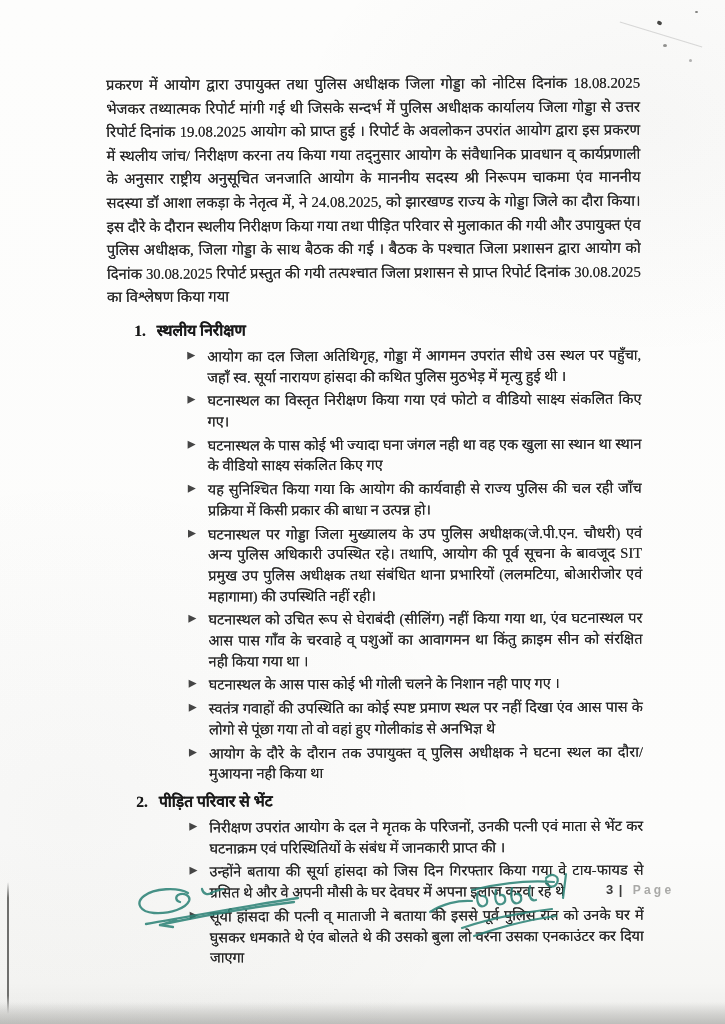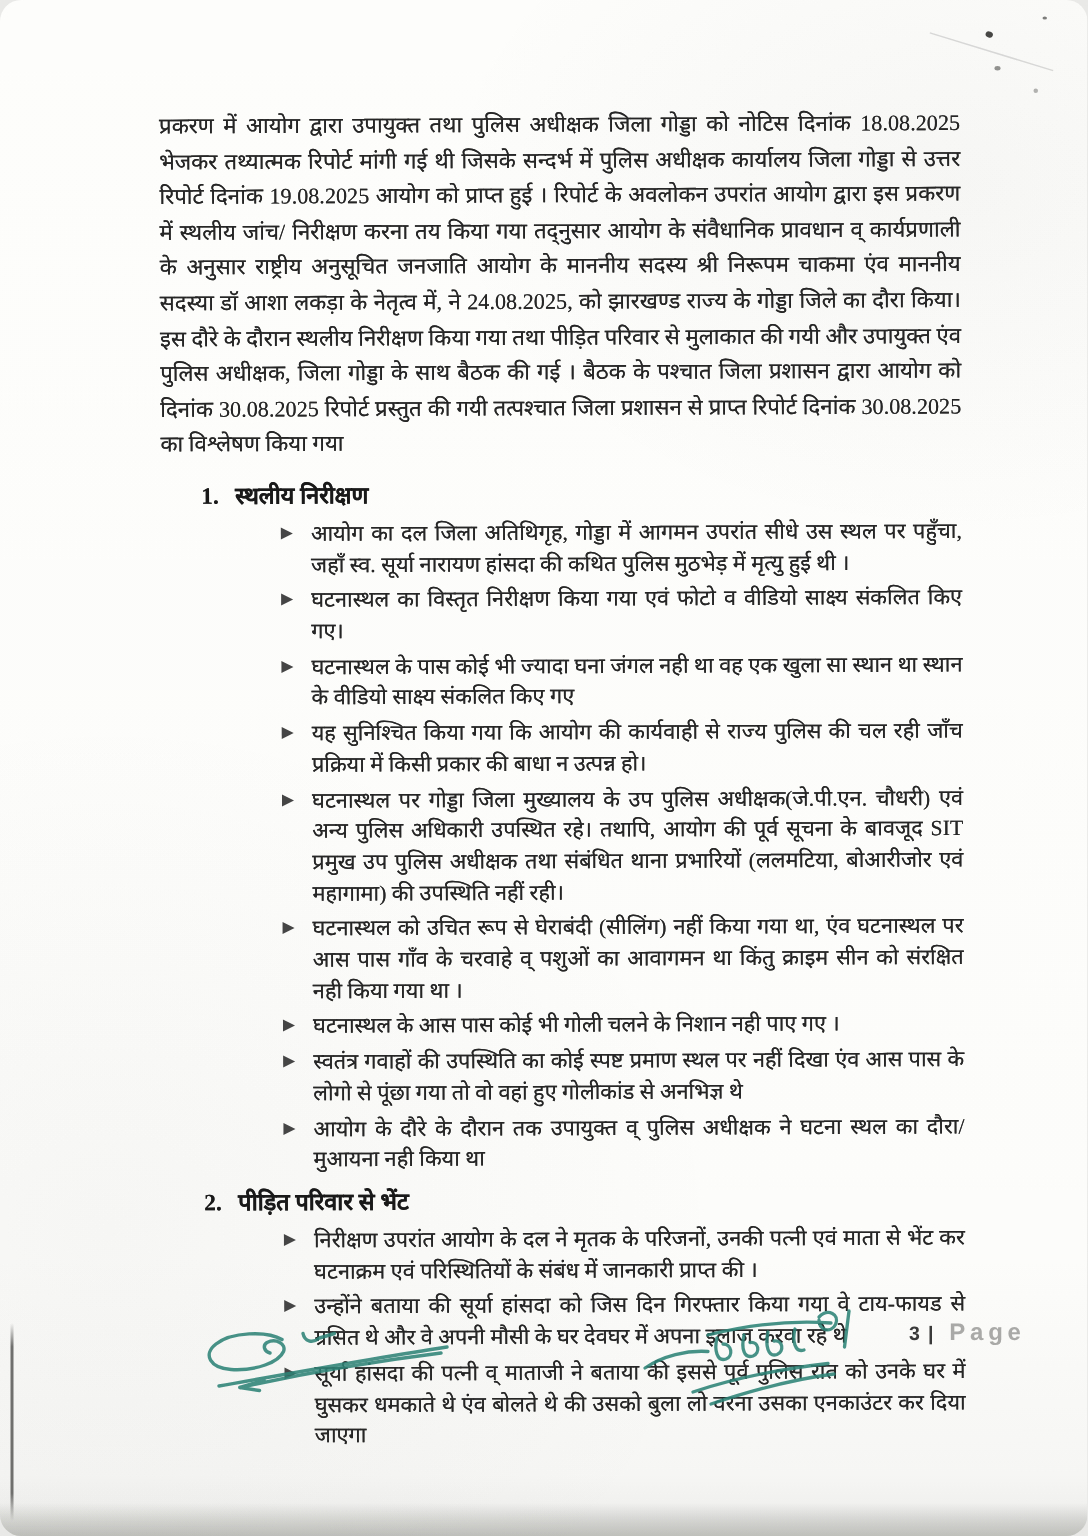--- a/index.html
+++ b/index.html
@@ -7,21 +7,20 @@
     width:725px; height:1024px; overflow:hidden;
     background:#e9e9e7;
     font-family:"Liberation Serif","DejaVu Serif",serif;
   }
   .paper {
     position:relative; width:725px; height:1024px; overflow:hidden;
     background:
       radial-gradient(500px 340px at 88% 12%, rgba(60,60,58,0.035), rgba(0,0,0,0) 70%),
       radial-gradient(600px 500px at 10% 80%, rgba(60,60,58,0.03), rgba(0,0,0,0) 70%),
       linear-gradient(180deg,#fdfdfc 0%,#fcfcfb 82%,#f6f6f4 96%,#ebebe9 100%);
-    border-radius: 14px;
   }
   
   .bottom-shade {
     position:absolute; left:0; right:0; top:1002px; height:22px;
     background:linear-gradient(180deg, rgba(150,150,146,0) 0%, rgba(148,148,144,0.30) 55%, rgba(128,128,124,0.42) 100%);
   }
   .edge-shadow {
     position:absolute; left:7px; top:882px; width:2px; height:132px;
     background:linear-gradient(180deg, rgba(100,100,98,0), #6f6f6d 12%, #6f6f6d 86%, rgba(100,100,98,0));
     border-radius:2px;
@@ -65,21 +64,21 @@
     border-top:4.6px solid transparent;
     border-bottom:4.6px solid transparent;
   }
   
   .pagenum {
     position:absolute; left:606px; top:880px;
     font-family:"Liberation Sans","DejaVu Sans",sans-serif;
     white-space:nowrap;
   }
   .pn-num  { font-weight:700; font-size:13px; color:#3a3a3a; letter-spacing:1px; }
-  .pn-label{ font-weight:600; font-size:16px; color:#a9a9a7; letter-spacing:3.2px; margin-left:5px;margin-top:39px; }
+  .pn-label{ font-weight:600; font-size:12px; color:#a9a9a7; letter-spacing:3.2px; margin-left:5px;margin-top:39px; }
   .sig { position:absolute; }
   .sig-left  { left:126px; top:876px; }
   .sig-right { left:426px; top:866px; }
 </style>
 </head>
 <body>
 
 <div class="paper">
 
   <div class="speck s1"></div>

